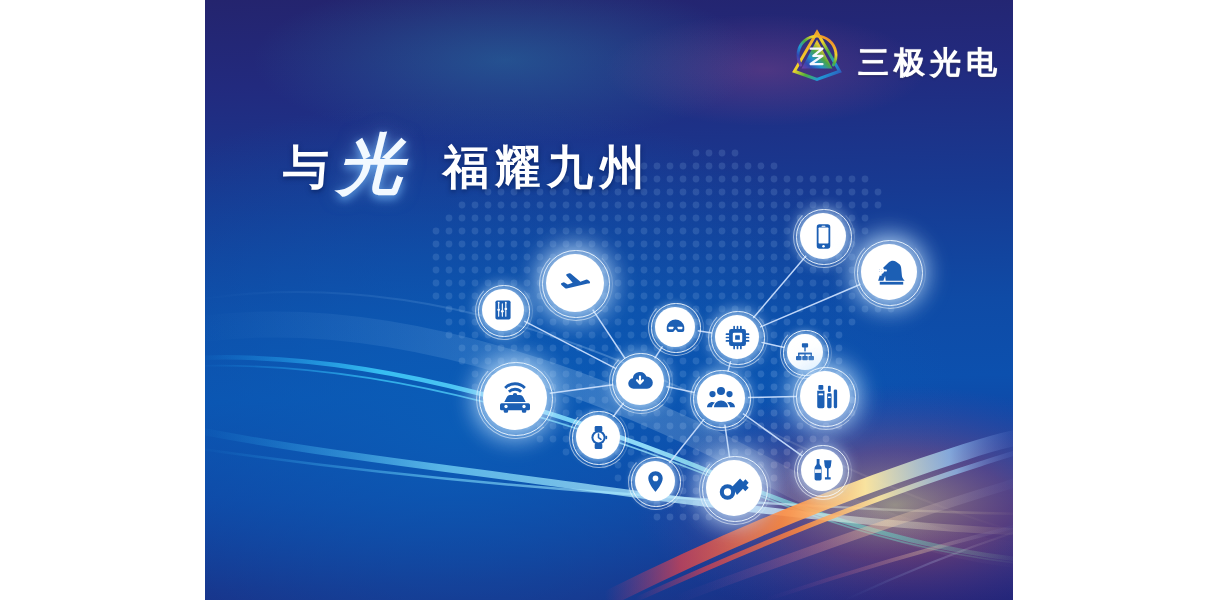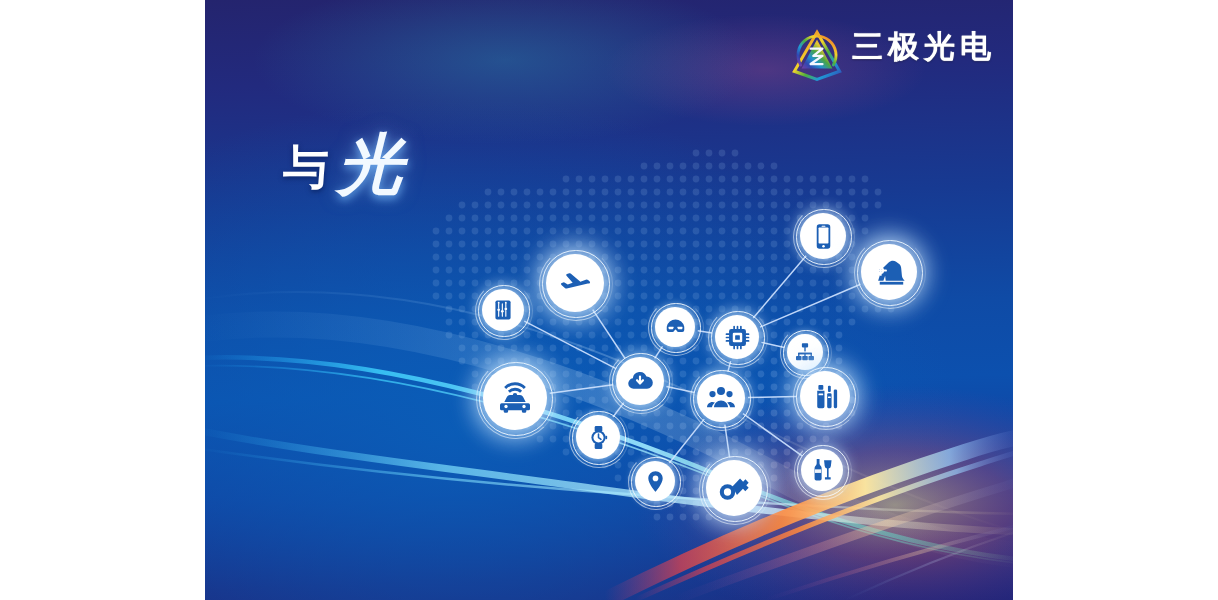--- a/index.html
+++ b/index.html
@@ -20,21 +20,21 @@
       linear-gradient(178deg,#24246e 0%,#222a7e 14%,#173a92 34%,#0f4ba6 52%,#0c50ae 64%,#123f9e 80%,#1c2a80 94%,#1e2478 100%);
   }
 
   
   .dotmap{position:absolute;left:0;top:0;width:100%;height:100%;}
 
   
   .ribbons{position:absolute;left:0;top:0;width:100%;height:100%;}
 
   
-  #logo{position:absolute;left:583px;top:26px;display:flex;align-items:flex-start;gap:6px;}
+  #logo{position:absolute;left:583px;top:26px;display:flex;align-items:flex-end;gap:12px;}
   #logo .mark{width:58px;height:58px;display:block;}
   #logo .wordmark{font-size:31px;letter-spacing:5px;font-weight:700;
       color:#ffffff;white-space:nowrap;
       text-shadow:0 0 1px rgba(255,255,255,.9),0 1px 2px rgba(0,0,0,.35);}
 
   
   #headline{position:absolute;left:78px;top:116px;display:flex;align-items:baseline;white-space:nowrap;}
   #headline .seg{color:#ffffff;font-size:46px;font-weight:700;letter-spacing:6px;
       text-shadow:0 2px 5px rgba(0,20,70,.55);}
   #headline .accent{
@@ -888,20 +888,21 @@
         <path d="M32 15 L49 47 L15 47 Z" fill="url(#rb)" opacity=".92"></path>
         <path d="M25 25 h13 l-10 8 h10 l-13 9 h13" fill="none" stroke="#f4f7ff" stroke-width="2.6" stroke-linejoin="round" stroke-linecap="round"></path>
       </svg>
       <span class="wordmark">三极光电</span>
     </div>
 
     <div id="headline">
       <span class="seg">与</span>
       <span class="accent">光</span>
       <span class="gap"></span>
+      <span class="seg">福耀九州</span>
     </div>
 
     <div id="network">
       <svg class="edges" viewBox="0 0 808 600" preserveAspectRatio="none">
           <g id="edgeGroup">
             <line x1="319.30846233280715" y1="321.04307171992195" x2="411.027979875592" y2="368.5765443150878" stroke="#cfe2ff" stroke-width="1.5" opacity=".92"></line>
             <line x1="387.68756083731466" y1="309.66739941625906" x2="420.07612054351574" y2="358.49938174253145" stroke="#cfe2ff" stroke-width="1.5" opacity=".92"></line>
             <line x1="344.6807419834381" y1="393.28341909025244" x2="408.2462847556335" y2="384.6385052732338" stroke="#cfe2ff" stroke-width="1.5" opacity=".92"></line>
             <line x1="408" y1="417" x2="418.8" y2="402.6" stroke="#cfe2ff" stroke-width="1.5" opacity=".92"></line>
             <line x1="449.68517726473834" y1="358.34286936297514" x2="457.4904045522599" y2="346.300518690799" stroke="#cfe2ff" stroke-width="1.5" opacity=".92"></line>

